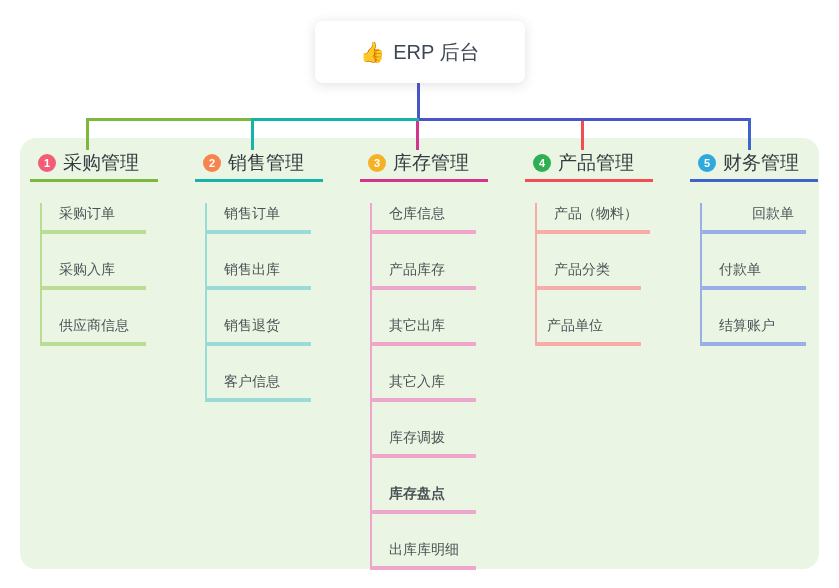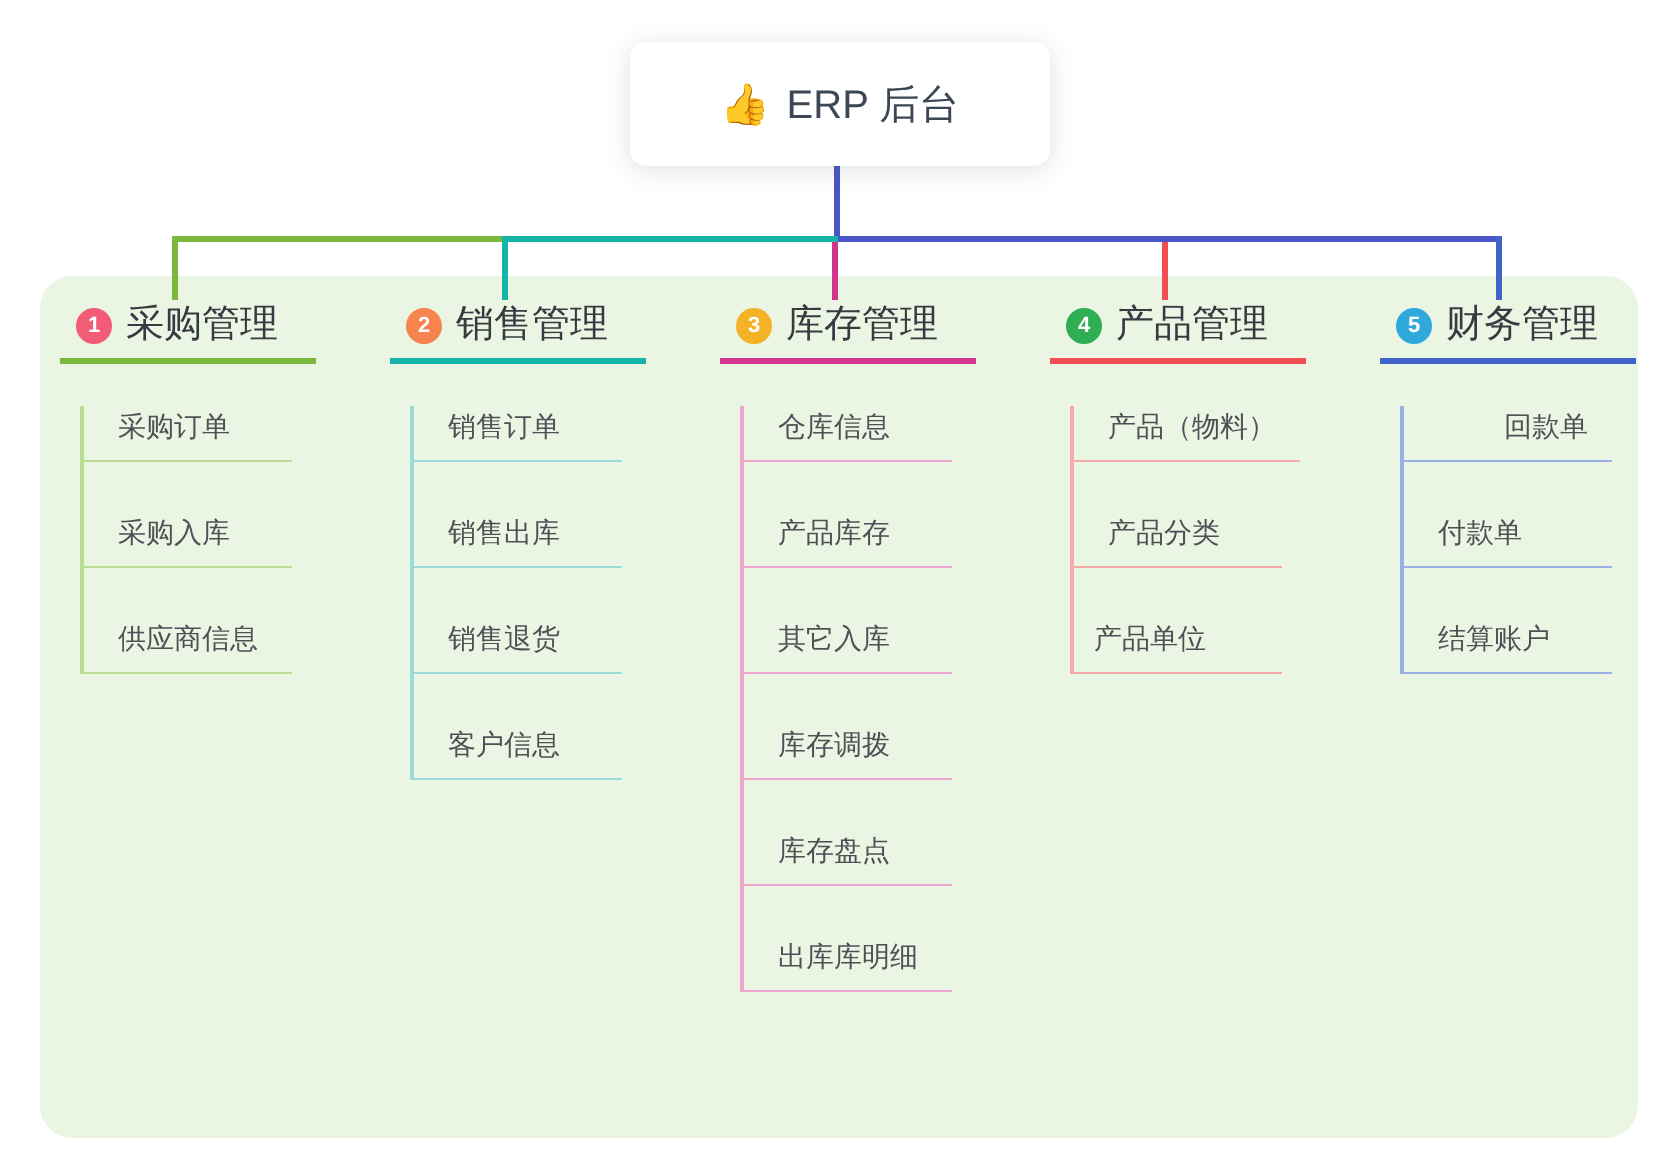--- a/index.html
+++ b/index.html
@@ -33,21 +33,21 @@
   }
   .branch-label{
     font-size:19px;font-weight:500;color:#363b41;line-height:21px;white-space:nowrap;
   }
   .children{
     margin-left:10px;border-left:2px solid #ccc;
   }
   .child{
     display:block;width:fit-content;min-width:104px;box-sizing:border-box;
     margin-top:25px;padding:0 12px 7px 17px;
-    border-bottom:1px solid #f9a8d4;
+    border-bottom:4px solid #f9a8d4;
     font-size:14px;line-height:20px;color:#4d5156;white-space:nowrap;cursor:pointer;
   }
   .child:first-child{margin-top:21px;}
 </style>
 </head>
 <body>
 
 <div class="canvas">
   <div class="panel" id="panel" style="background: rgb(234, 246, 227);"></div>
   <div id="connector-layer">
@@ -90,23 +90,24 @@
         </div>
       </div>
       <div class="branch" style="left: 360px;">
         <div class="branch-header" style="border-bottom-color: rgb(211, 53, 141);">
           <span class="badge" style="background: rgb(246, 178, 38);">3</span>
           <span class="branch-label">库存管理</span>
         </div>
         <div class="children" style="border-left-color: rgb(239, 166, 205);">
           <div class="child" style="border-bottom-color: rgb(239, 166, 205);">仓库信息</div>
           <div class="child" style="border-bottom-color: rgb(239, 166, 205);">产品库存</div>
+          <div class="child" style="border-bottom-color: rgb(239, 166, 205);">其它出库</div>
           <div class="child" style="border-bottom-color: rgb(239, 166, 205);">其它入库</div>
           <div class="child" style="border-bottom-color: rgb(239, 166, 205);">库存调拨</div>
-          <div class="child" style="border-bottom-color: rgb(239, 166, 205);">库存盘点</div>
+          <div class="child" style="border-bottom-color: rgb(239, 166, 205); font-weight: bold;">库存盘点</div>
           <div class="child" style="border-bottom-color: rgb(239, 166, 205);">出库库明细</div>
         </div>
       </div>
       <div class="branch" style="left: 525px;">
         <div class="branch-header" style="border-bottom-color: rgb(240, 78, 82);">
           <span class="badge" style="background: rgb(47, 174, 84);">4</span>
           <span class="branch-label">产品管理</span>
         </div>
         <div class="children" style="border-left-color: rgb(247, 172, 170);">
           <div class="child" style="border-bottom-color: rgb(247, 172, 170);">产品（物料）</div>

